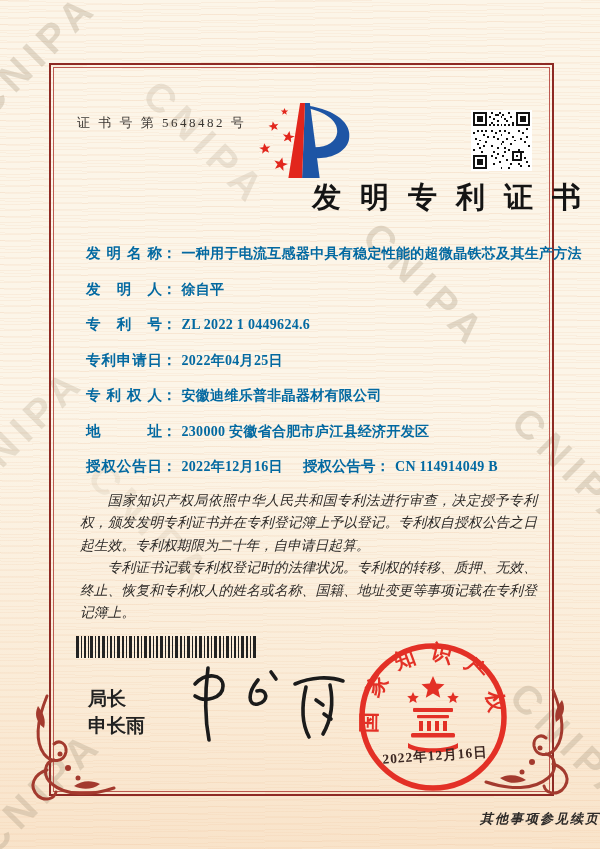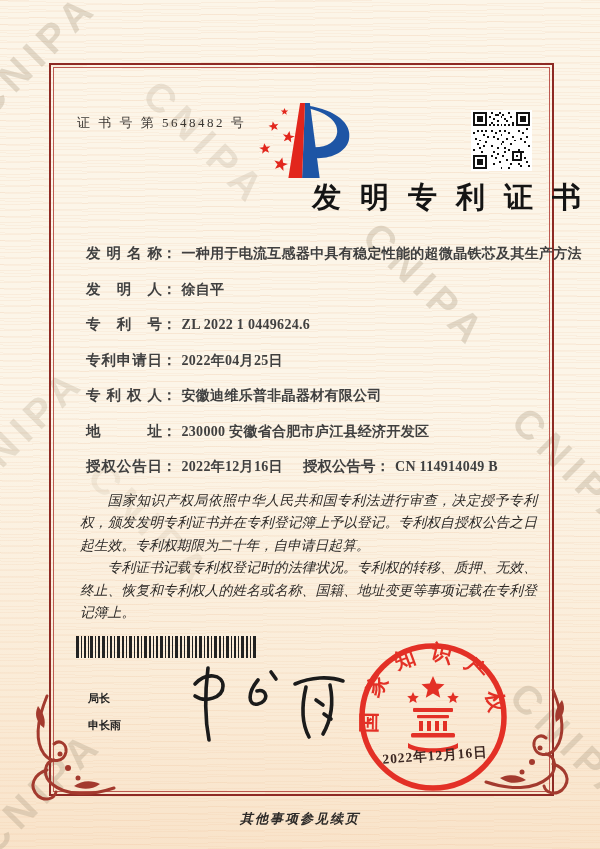--- a/index.html
+++ b/index.html
@@ -17,38 +17,38 @@
   .wm.ccw{transform:translate(-50%,-50%) rotate(-45deg);}
   .frame{position:absolute;left:49px;top:63px;width:501px;height:729px;border:2.5px solid #8e2a24;z-index:2;}
   .frame-inner{position:absolute;inset:2px;border:1.5px solid #bc5950;}
   .content{position:absolute;inset:0;z-index:3;}
   .cert-no{position:absolute;left:77px;top:114px;font-size:13px;letter-spacing:2.5px;color:#3a3632;}
   .logo{position:absolute;left:248px;top:100px;width:114px;height:80px;}
   .qr{position:absolute;left:471px;top:110px;width:57px;height:57px;background:#fff;padding:2px;}
   .title{position:absolute;left:0;top:178px;width:100%;text-align:right;font-size:29px;font-weight:700;
          color:#141414;letter-spacing:19px;text-indent:19px;}
   .fields{position:absolute;left:86px;top:244px;width:460px;}
-  .frow{display:flex;align-items:baseline;height:18px;margin-bottom:17.5px;font-size:14.5px;color:#404040;font-weight:600;}
+  .frow{display:flex;align-items:baseline;height:18px;margin-bottom:17.5px;font-size:14.5px;color:#0369a1;font-weight:600;}
   .f-label{display:inline-block;width:76px;text-align:justify;text-align-last:justify;flex:none;}
   .f-colon{flex:none;}
   .f-value{margin-left:5px;font-size:14px;letter-spacing:.3px;white-space:nowrap;}
   .frow.two-col{position:relative;}
   .col-right{position:absolute;left:217px;top:0;display:flex;align-items:center;}
   .body-text{position:absolute;left:80px;top:490px;width:457px;font-size:13.8px;line-height:22.4px;
              color:#2d2a28;font-style:italic;font-weight:500;text-align:justify;}
   .body-text p{margin:0;text-indent:2em;}
   .barcode{position:absolute;left:76px;top:636px;width:182px;height:22px;}
   .signer{position:absolute;left:88px;top:685px;font-family:"Liberation Sans",sans-serif;
-          font-weight:700;font-size:11px;color:#222;line-height:27px;}
+          font-weight:700;font-size:19px;color:#222;line-height:27px;}
   .signature{position:absolute;left:178px;top:652px;width:180px;height:95px;}
   .seal{position:absolute;left:356px;top:640px;width:154px;height:154px;mix-blend-mode:multiply;opacity:.95;}
   .seal-date{position:absolute;left:360px;top:747px;width:150px;text-align:center;font-size:13.5px;
              font-weight:700;color:#3c2823;letter-spacing:1px;transform:rotate(-4deg);z-index:4;}
   .page-no{position:absolute;left:0;top:774px;width:100%;text-align:center;font-size:12.5px;color:#2b2b2b;letter-spacing:1px;}
-  .footer-note{position:absolute;left:0;top:810px;width:100%;text-align:center;font-size:13px;
+  .footer-note{position:absolute;left:0;top:810px;width:100%;text-align:right;font-size:13px;
                font-style:italic;font-weight:600;color:#2d2a28;letter-spacing:2px;}
   .flourish{position:absolute;width:105px;height:115px;z-index:4;}
   .flourish.bl{left:14px;top:688px;}
   .flourish.br{left:481px;top:682px;transform:scaleX(-1);}
 </style>
 </head>
 <body>
 
 <div class="page">
 

